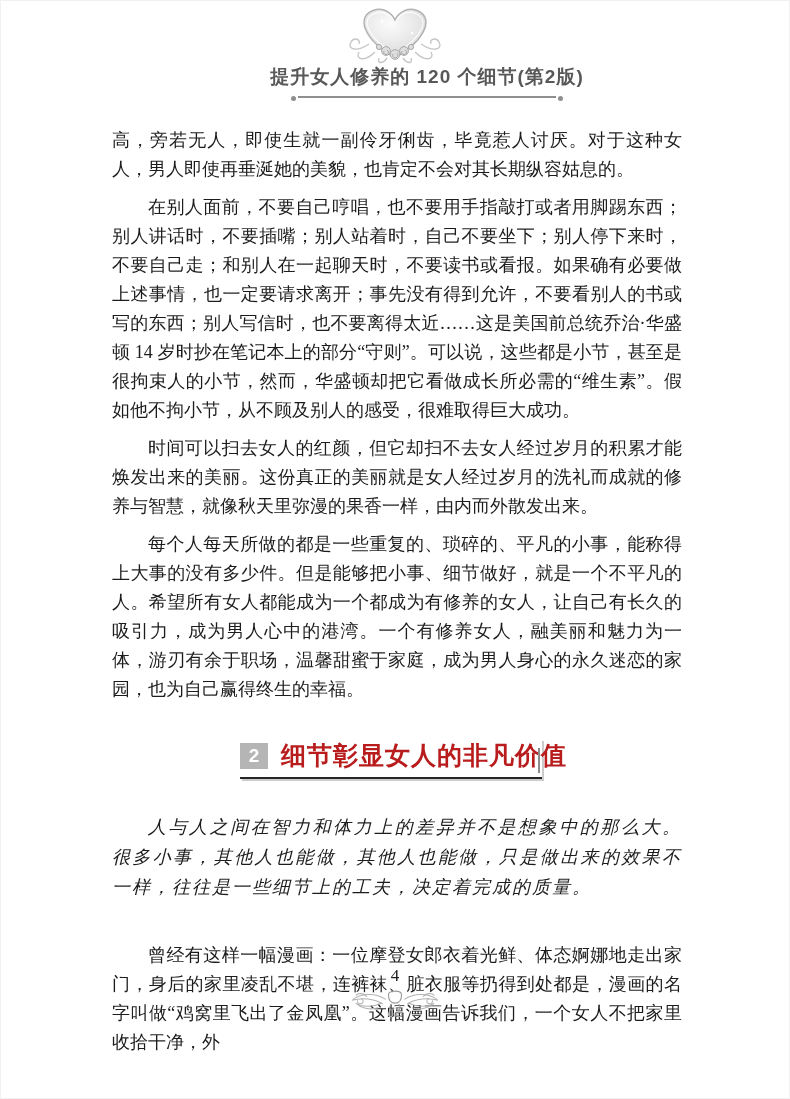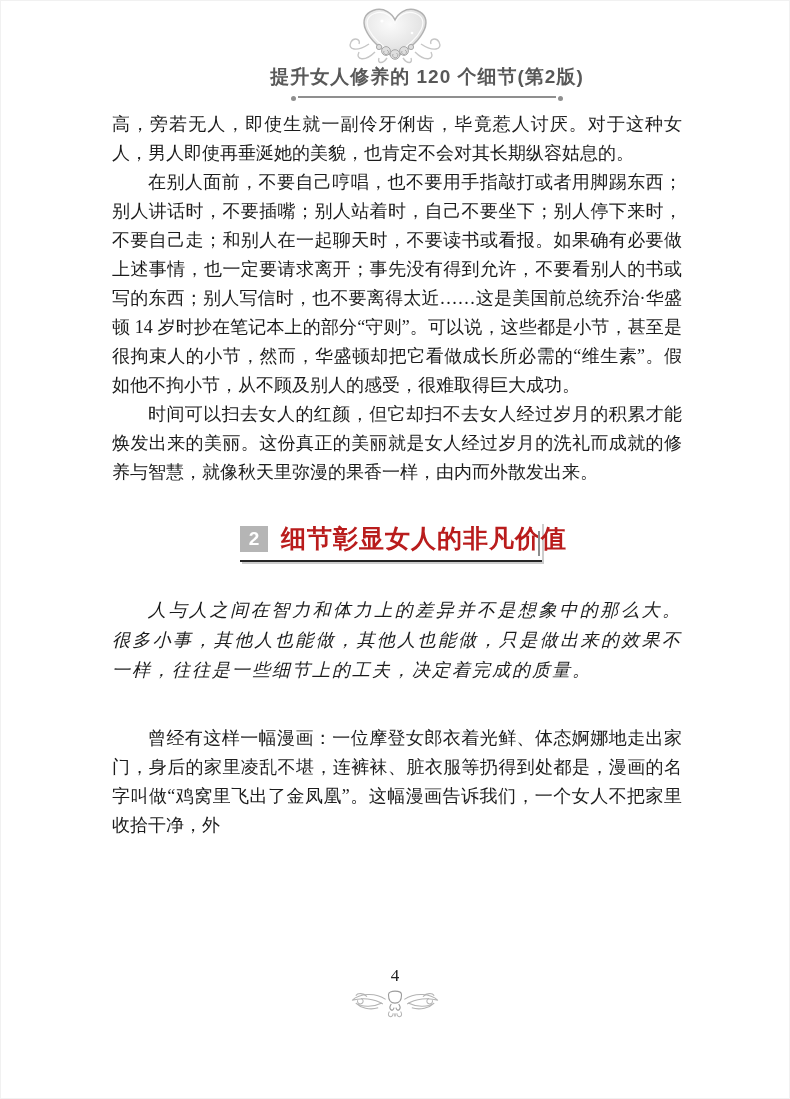--- a/index.html
+++ b/index.html
@@ -34,28 +34,28 @@
   }
   .header-rule::before, .header-rule::after {
     content:""; position:absolute; top:0px;
     width:5px; height:5px; border-radius:50%; background:#8f8f8f;
   }
   .header-rule::before { left:-7px; }
   .header-rule::after  { right:-7px; }
 
   
   .content {
-    position:absolute; top:110px; left:112px; width:570px;
+    position:absolute; top:126px; left:112px; width:570px;
   }
   .content p {
     margin:0; padding:0;
     font-size:18px; line-height:29px;
     text-align:justify;
   }
-  .content p.indent { text-indent:2em; }
+  .content p.indent { text-indent:2em;margin-top:9px; }
 
   
   .section-heading {
     position:relative;
     margin:35px 0 0 128px;
     width:302px;
     display:flex; align-items:center; gap:13px;
     border-bottom:2px solid #262626;
     box-shadow:2px 2px 0 #cccccc;
     padding-bottom:5px;
@@ -139,20 +139,21 @@
 
   <div class="book-header">
     <div class="book-title">提升女人修养的 120 个细节(第2版)</div>
     <div class="header-rule"></div>
   </div>
 
   <div class="content">
     <p>高，旁若无人，即使生就一副伶牙俐齿，毕竟惹人讨厌。对于这种女人，男人即使再垂涎她的美貌，也肯定不会对其长期纵容姑息的。</p>
     <p class="indent">在别人面前，不要自己哼唱，也不要用手指敲打或者用脚踢东西；别人讲话时，不要插嘴；别人站着时，自己不要坐下；别人停下来时，不要自己走；和别人在一起聊天时，不要读书或看报。如果确有必要做上述事情，也一定要请求离开；事先没有得到允许，不要看别人的书或写的东西；别人写信时，也不要离得太近……这是美国前总统乔治·华盛顿 14 岁时抄在笔记本上的部分“守则”。可以说，这些都是小节，甚至是很拘束人的小节，然而，华盛顿却把它看做成长所必需的“维生素”。假如他不拘小节，从不顾及别人的感受，很难取得巨大成功。</p>
     <p class="indent">时间可以扫去女人的红颜，但它却扫不去女人经过岁月的积累才能焕发出来的美丽。这份真正的美丽就是女人经过岁月的洗礼而成就的修养与智慧，就像秋天里弥漫的果香一样，由内而外散发出来。</p>
+    <p class="indent">每个人每天所做的都是一些重复的、琐碎的、平凡的小事，能称得上大事的没有多少件。但是能够把小事、细节做好，就是一个不平凡的人。希望所有女人都能成为一个都成为有修养的女人，让自己有长久的吸引力，成为男人心中的港湾。一个有修养女人，融美丽和魅力为一体，游刃有余于职场，温馨甜蜜于家庭，成为男人身心的永久迷恋的家园，也为自己赢得终生的幸福。</p>
 
     <div class="section-heading">
       <span class="section-number">2</span>
       <span class="section-title">细节彰显女人的非凡价值</span>
       <span class="section-tick"></span>
     </div>
 
     <p class="indent kai">人与人之间在智力和体力上的差异并不是想象中的那么大。很多小事，其他人也能做，其他人也能做，只是做出来的效果不一样，往往是一些细节上的工夫，决定着完成的质量。</p>
     <p class="indent after-lead">曾经有这样一幅漫画：一位摩登女郎衣着光鲜、体态婀娜地走出家门，身后的家里凌乱不堪，连裤袜、脏衣服等扔得到处都是，漫画的名字叫做“鸡窝里飞出了金凤凰”。这幅漫画告诉我们，一个女人不把家里收拾干净，外</p>
   </div>

